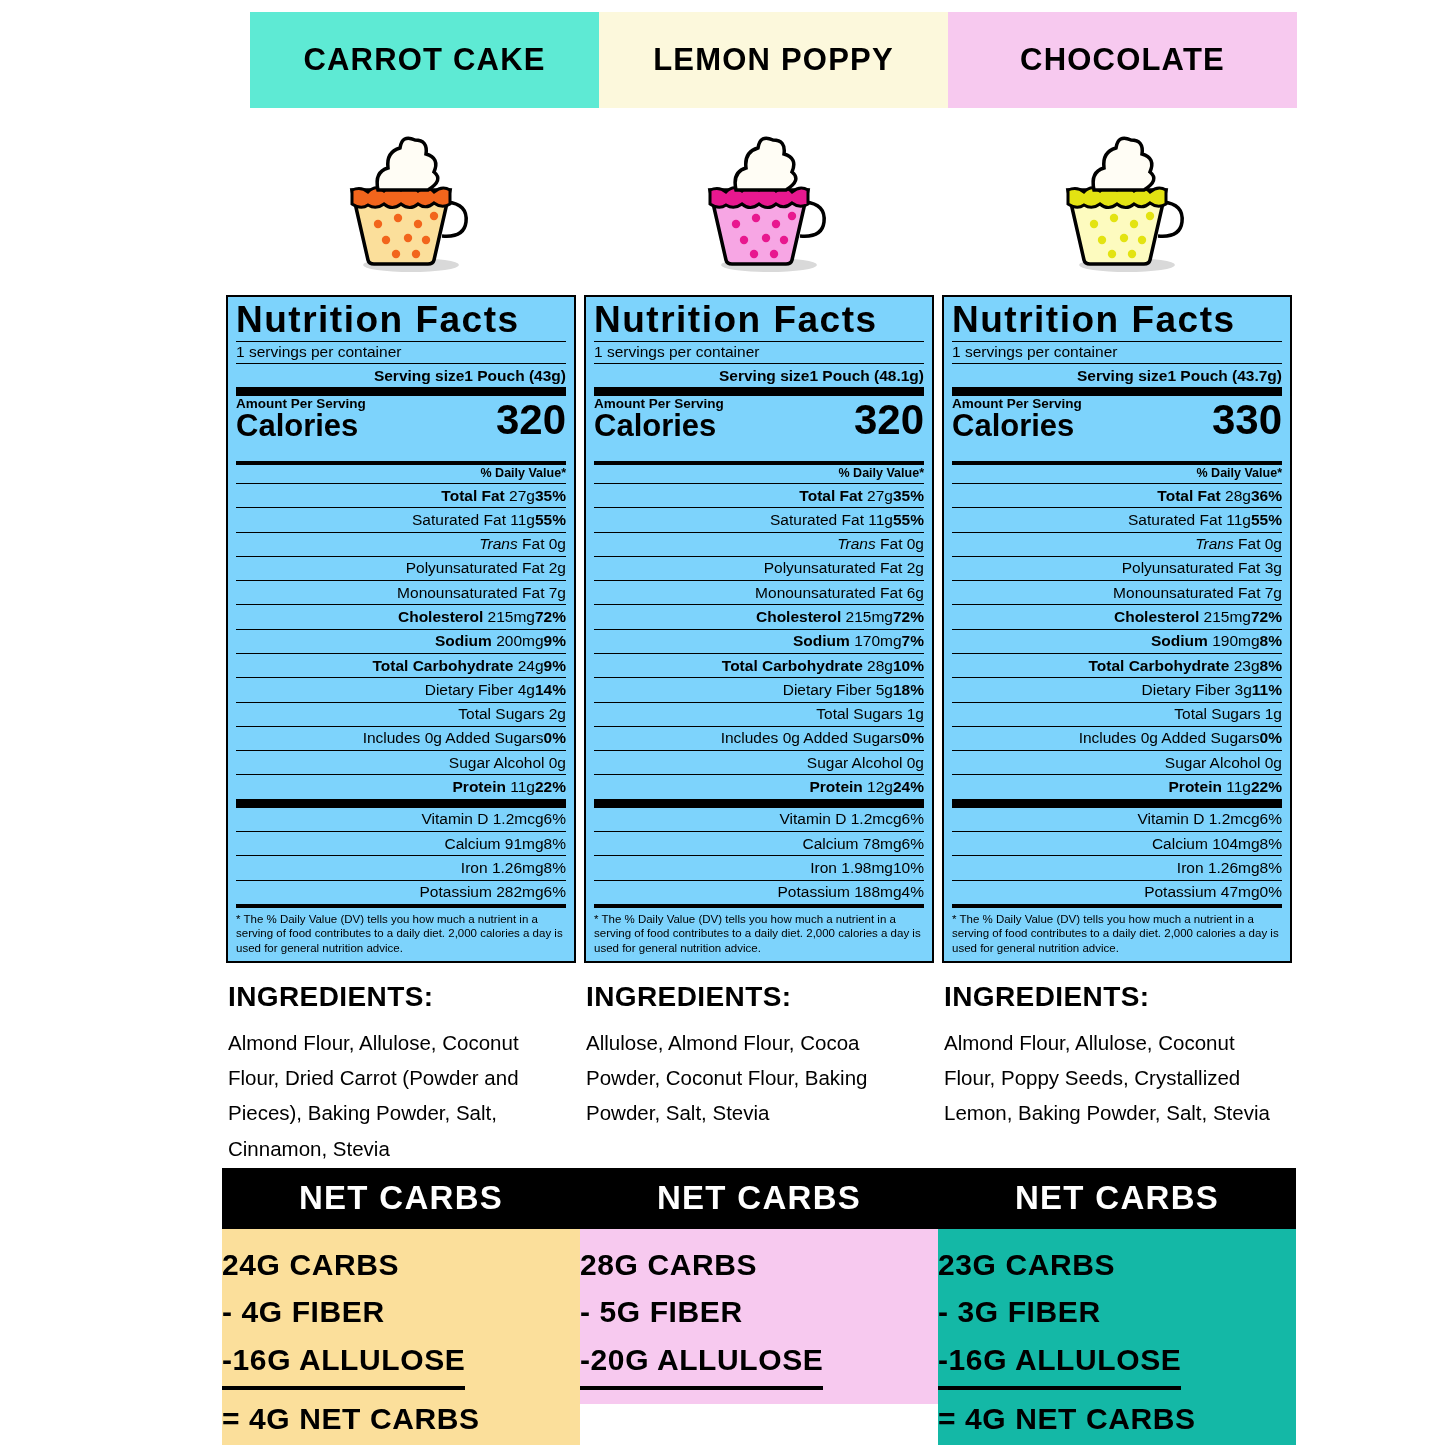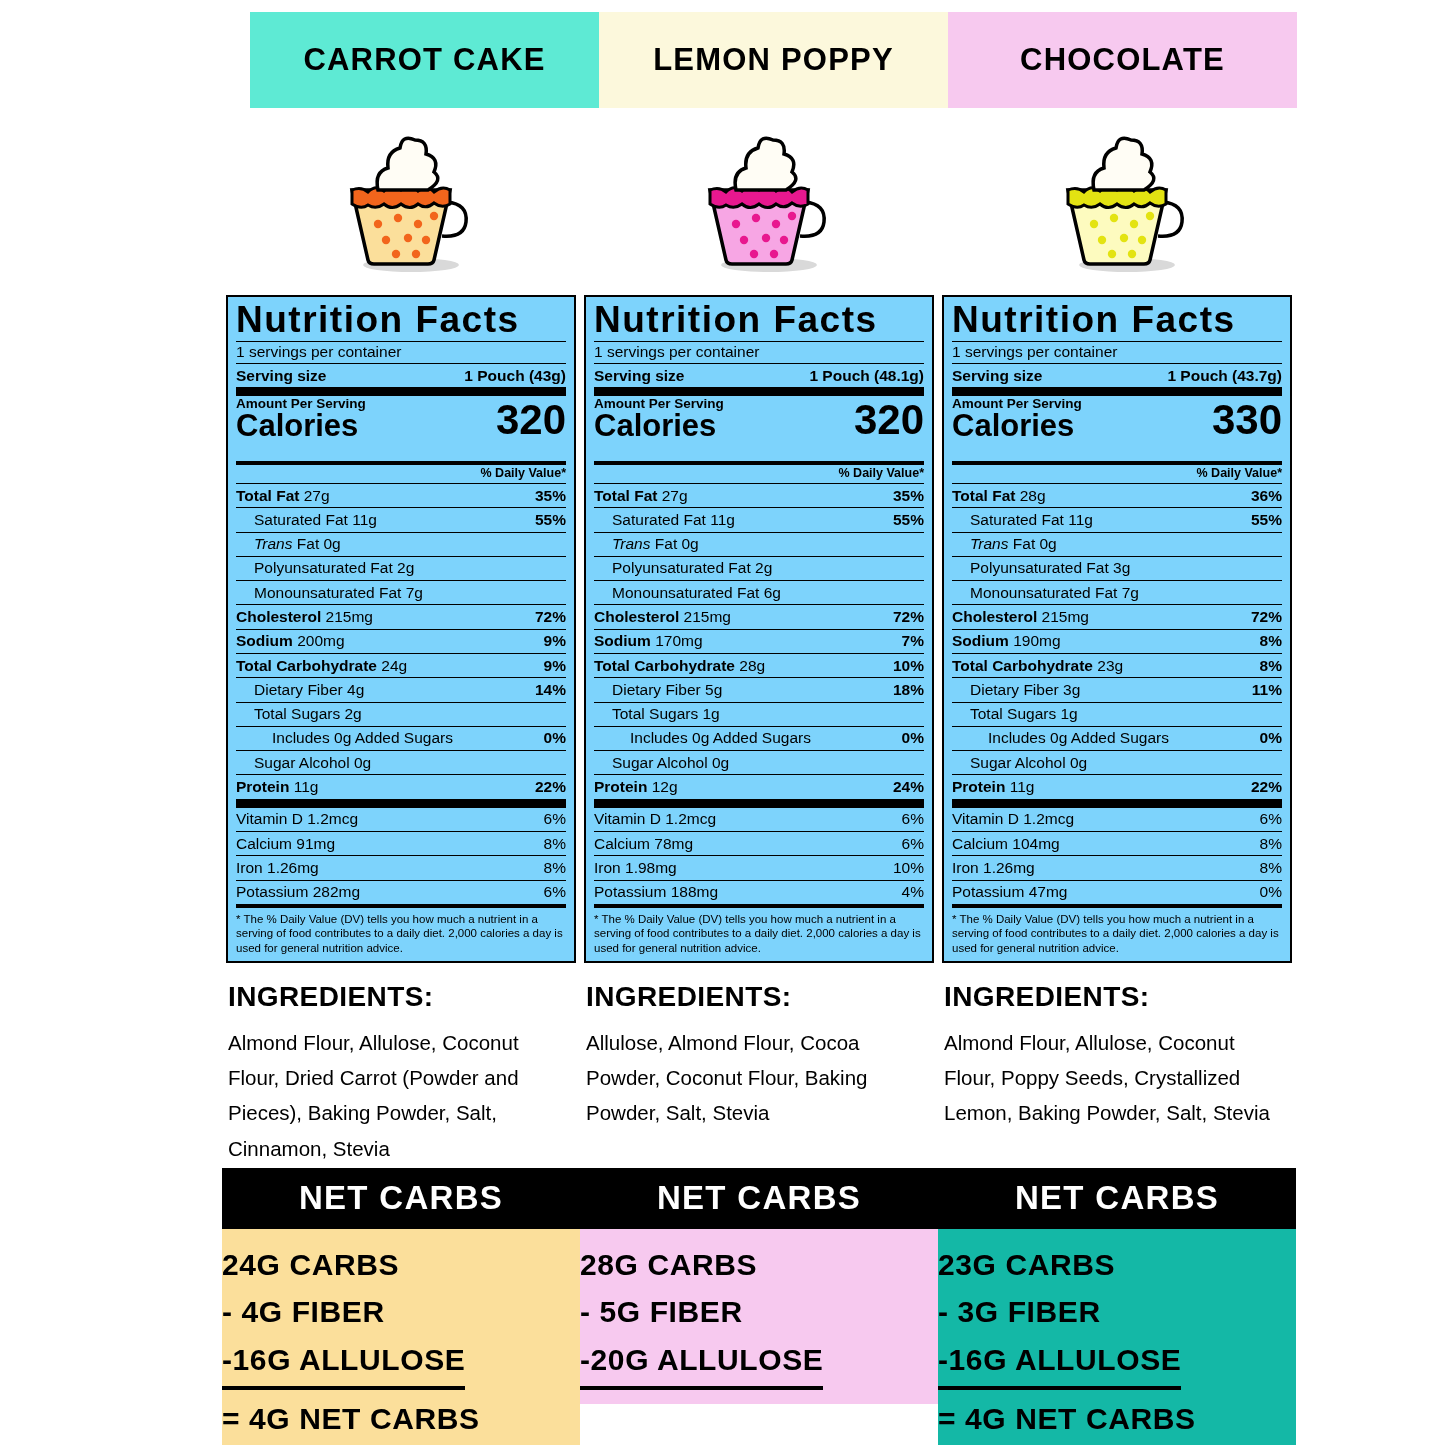--- a/index.html
+++ b/index.html
@@ -86,21 +86,21 @@
     margin: 0 0 1px 0;
     white-space: nowrap;
   }
   .rule-thin { border-top: 1px solid #000; }
   .rule-med  { border-top: 4.5px solid #000; }
   .rule-thick{ border-top: 9px solid #000; }
 
   .nf-servings { font-size: 15.5px; padding: 1px 0 2px 0; }
   .nf-row {
     display: flex;
-    justify-content: space-between;
+    justify-content: flex-end;
     align-items: baseline;
     padding: 2.5px 0;
   }
   .nf-row .lbl { text-align: left; }
   .nf-row .val { text-align: right; font-weight: bold; }
   .bold { font-weight: bold; }
   .ital { font-style: italic; }
   .indent1 { padding-left: 18px; }
   .indent2 { padding-left: 36px; }
 

